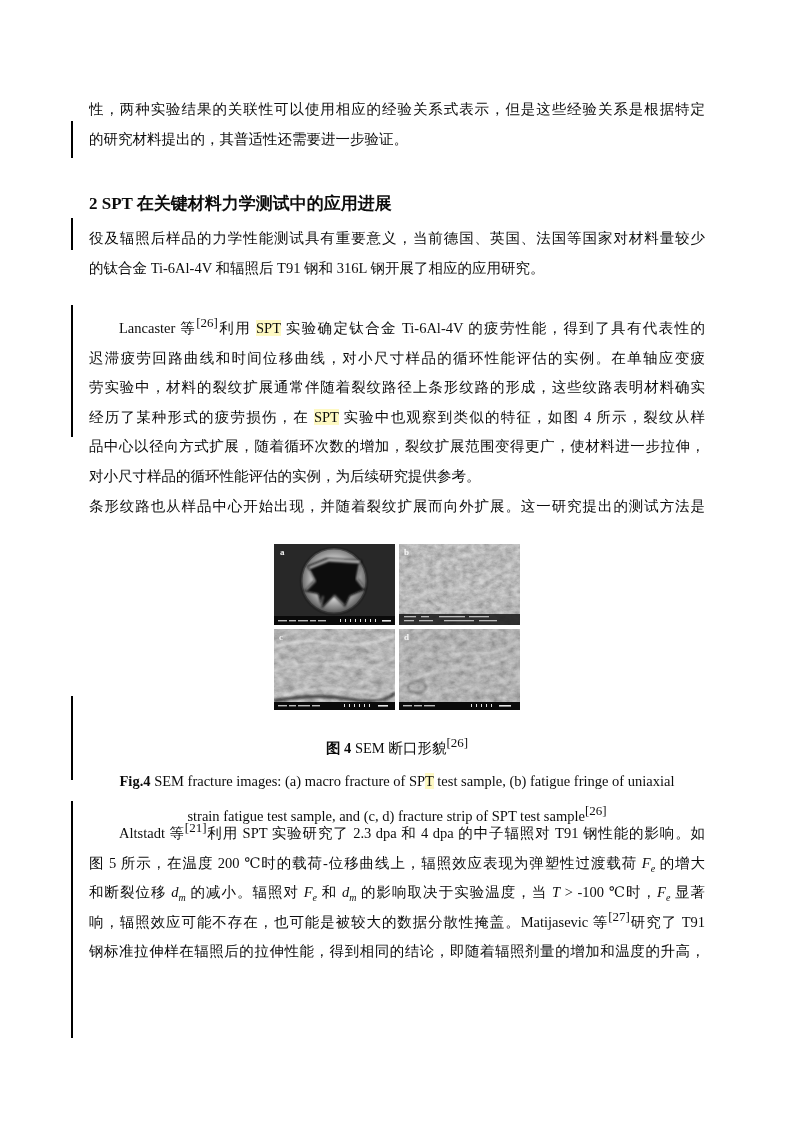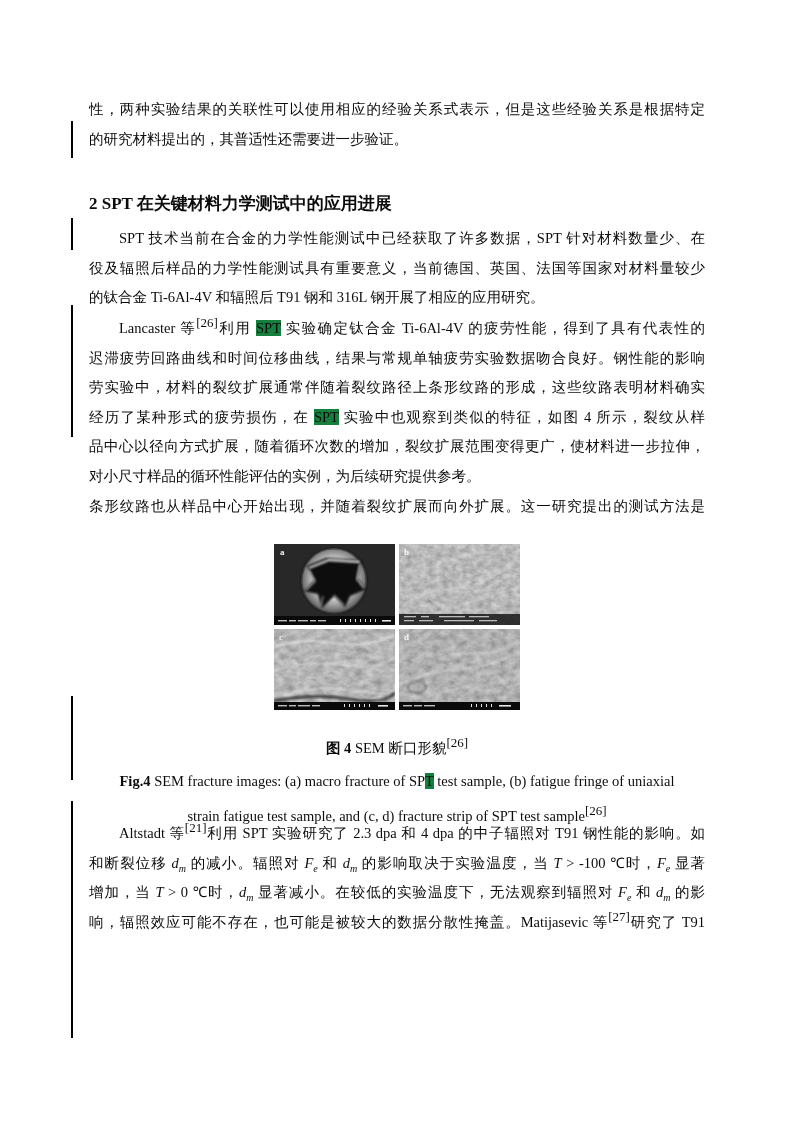--- a/index.html
+++ b/index.html
@@ -6,29 +6,29 @@
   .page{
     position:relative;width:794px;height:1123px;margin:0 auto;
     background:#ffffff;overflow:hidden;
     font-family:"Liberation Serif","DejaVu Serif",serif;
     color:#0c0c0c;
   }
   .bar{position:absolute;left:71px;width:2px;background:#000;}
   .para{position:absolute;left:89px;width:616px;}
   .ln{height:29.6px;line-height:29.6px;font-size:14.5px;white-space:nowrap;
       text-align:justify;overflow:visible;}
-  .ln.full{white-space:normal;text-align:justify;text-align-last:justify;height:29.6px;overflow:hidden;font-family:Liberation Serif, serif;}
+  .ln.full{white-space:normal;text-align:justify;text-align-last:justify;height:29.6px;overflow:hidden;}
   .ln.ind{padding-left:30px;}
   .heading{position:absolute;left:89px;width:616px;margin:0;
     font-size:17px;font-weight:bold;line-height:24px;}
   .cap{position:absolute;left:89px;width:616px;text-align:center;
     font-size:14.5px;line-height:29.6px;height:29.6px;margin-top:15px;}
   .s-b{font-weight:bold;}
   .s-i{font-style:italic;}
-  .s-h{background:#15803d;}
+  .s-h{background:#fef9c3;}
   .s-sup{vertical-align:super;font-size:13px;line-height:0;}
   .s-sub{vertical-align:sub;font-size:10px;line-height:0;font-style:italic;}
   .figure{position:absolute;left:274px;top:544px;width:246px;height:166px;}
   .fpanel{position:absolute;width:121px;height:81px;background:#555;}
   .fpanel svg{display:block;width:121px;height:81px;}
   .plbl{fill:#f5f5f5;font-family:"Liberation Serif",serif;font-size:9px;font-weight:bold;}
 </style>
 </head>
 <body>
 
@@ -41,28 +41,27 @@
   <div class="bar" style="top:801px;height:237px"></div>
 
   <div class="para" style="top:95px">
     <div class="ln full"><span>性，两种实验结果的关联性可以使用相应的经验关系式表示，但是这些经验关系是根据特定</span></div>
     <div class="ln"><span>的研究材料提出的，其普适性还需要进一步验证。</span></div>
   </div>
 
   <h2 class="heading" style="top:192px">2 SPT 在关键材料力学测试中的应用进展</h2>
 
   <div class="para" style="top:224px">
-    <div class="ln full ind"><span>SPT 技术当前在合金的力学性能测试中已经获取了许多数据，SPT 针对材料数量少、在</span></div>
     <div class="ln full"><span>役及辐照后样品的力学性能测试具有重要意义，当前德国、英国、法国等国家对材料量较少</span></div>
     <div class="ln"><span>的钛合金 Ti-6Al-4V 和辐照后 T91 钢和 316L 钢开展了相应的应用研究。</span></div>
   </div>
 
   <div class="para" style="top:314px">
     <div class="ln full ind"><span>Lancaster 等</span><span class="s-sup">[26]</span><span>利用 </span><span class="s-h">SPT</span><span> 实验确定钛合金 Ti-6Al-4V 的疲劳性能，得到了具有代表性的</span></div>
-    <div class="ln full"><span>迟滞疲劳回路曲线和时间位移曲线，结果与常规单轴疲劳实验数据吻合良好。钢性能的影响</span></div>
+    <div class="ln full"><span>迟滞疲劳回路曲线和时间位移曲线，对小尺寸样品的循环性能评估的实例。在单轴应变疲</span></div>
     <div class="ln full"><span>劳实验中，材料的裂纹扩展通常伴随着裂纹路径上条形纹路的形成，这些纹路表明材料确实</span></div>
     <div class="ln full"><span>经历了某种形式的疲劳损伤，在 </span><span class="s-h">SPT</span><span> 实验中也观察到类似的特征，如图 4 所示，裂纹从样</span></div>
     <div class="ln full"><span>品中心以径向方式扩展，随着循环次数的增加，裂纹扩展范围变得更广，使材料进一步拉伸，</span></div>
     <div class="ln"><span>对小尺寸样品的循环性能评估的实例，为后续研究提供参考。</span></div>
     <div class="ln full"><span>条形纹路也从样品中心开始出现，并随着裂纹扩展而向外扩展。这一研究提出的测试方法是</span></div>
   </div>
 
   <div class="figure">
 
     <div class="fpanel" style="left:0;top:0">
@@ -246,18 +245,19 @@
       </svg>
     </div>
   </div>
 
   <div class="cap" style="top:719px"><span class="s-b">图 4 </span><span>SEM 断口形貌</span><span class="s-sup">[26]</span></div>
   <div class="cap" style="top:752px"><span class="s-b">Fig.4</span><span> SEM fracture images: (a) macro fracture of SP</span><span class="s-h">T</span><span> test sample, (b) fatigue fringe of uniaxial</span></div>
   <div class="cap" style="top:787px"><span>strain fatigue test sample, and (c, d) fracture strip of SPT test sample</span><span class="s-sup">[26]</span></div>
 
   <div class="para" style="top:819px">
     <div class="ln full ind"><span>Altstadt 等</span><span class="s-sup">[21]</span><span>利用 SPT 实验研究了 2.3 dpa 和 4 dpa 的中子辐照对 T91 钢性能的影响。如</span></div>
+    <div class="ln full"><span>图 5 所示，在温度 200 ℃时的载荷-位移曲线上，辐照效应表现为弹塑性过渡载荷 </span><span class="s-i">F</span><span class="s-sub">e</span><span> 的增大</span></div>
     <div class="ln full"><span>和断裂位移 </span><span class="s-i">d</span><span class="s-sub">m</span><span> 的减小。辐照对 </span><span class="s-i">F</span><span class="s-sub">e</span><span> 和 </span><span class="s-i">d</span><span class="s-sub">m</span><span> 的影响取决于实验温度，当 </span><span class="s-i">T</span><span> &gt; -100 ℃时，</span><span class="s-i">F</span><span class="s-sub">e</span><span> 显著</span></div>
-    <div class="ln full"><span>增加，当 </span><span class="s-i">T</span><span> &gt; 0 ℃时，</span><span class="s-i">d</span><span class="s-sub">m</span><span> 显著减小。在较低的实验温度下，无法观察到辐照对 </span><span class="s-i">F</span><span class="s-sub">e</span><span> 和 </span><span class="s-i">d</span><span class="s-sub">m</span><span> 的影</span></div>
     <div class="ln full"><span>响，辐照效应可能不存在，也可能是被较大的数据分散性掩盖。Matijasevic 等</span><span class="s-sup">[27]</span><span>研究了 T91</span></div>
+    <div class="ln full"><span>钢标准拉伸样在辐照后的拉伸性能，得到相同的结论，即随着辐照剂量的增加和温度的升高，</span></div>
   </div>
 
 </div>
 
 </body></html>

